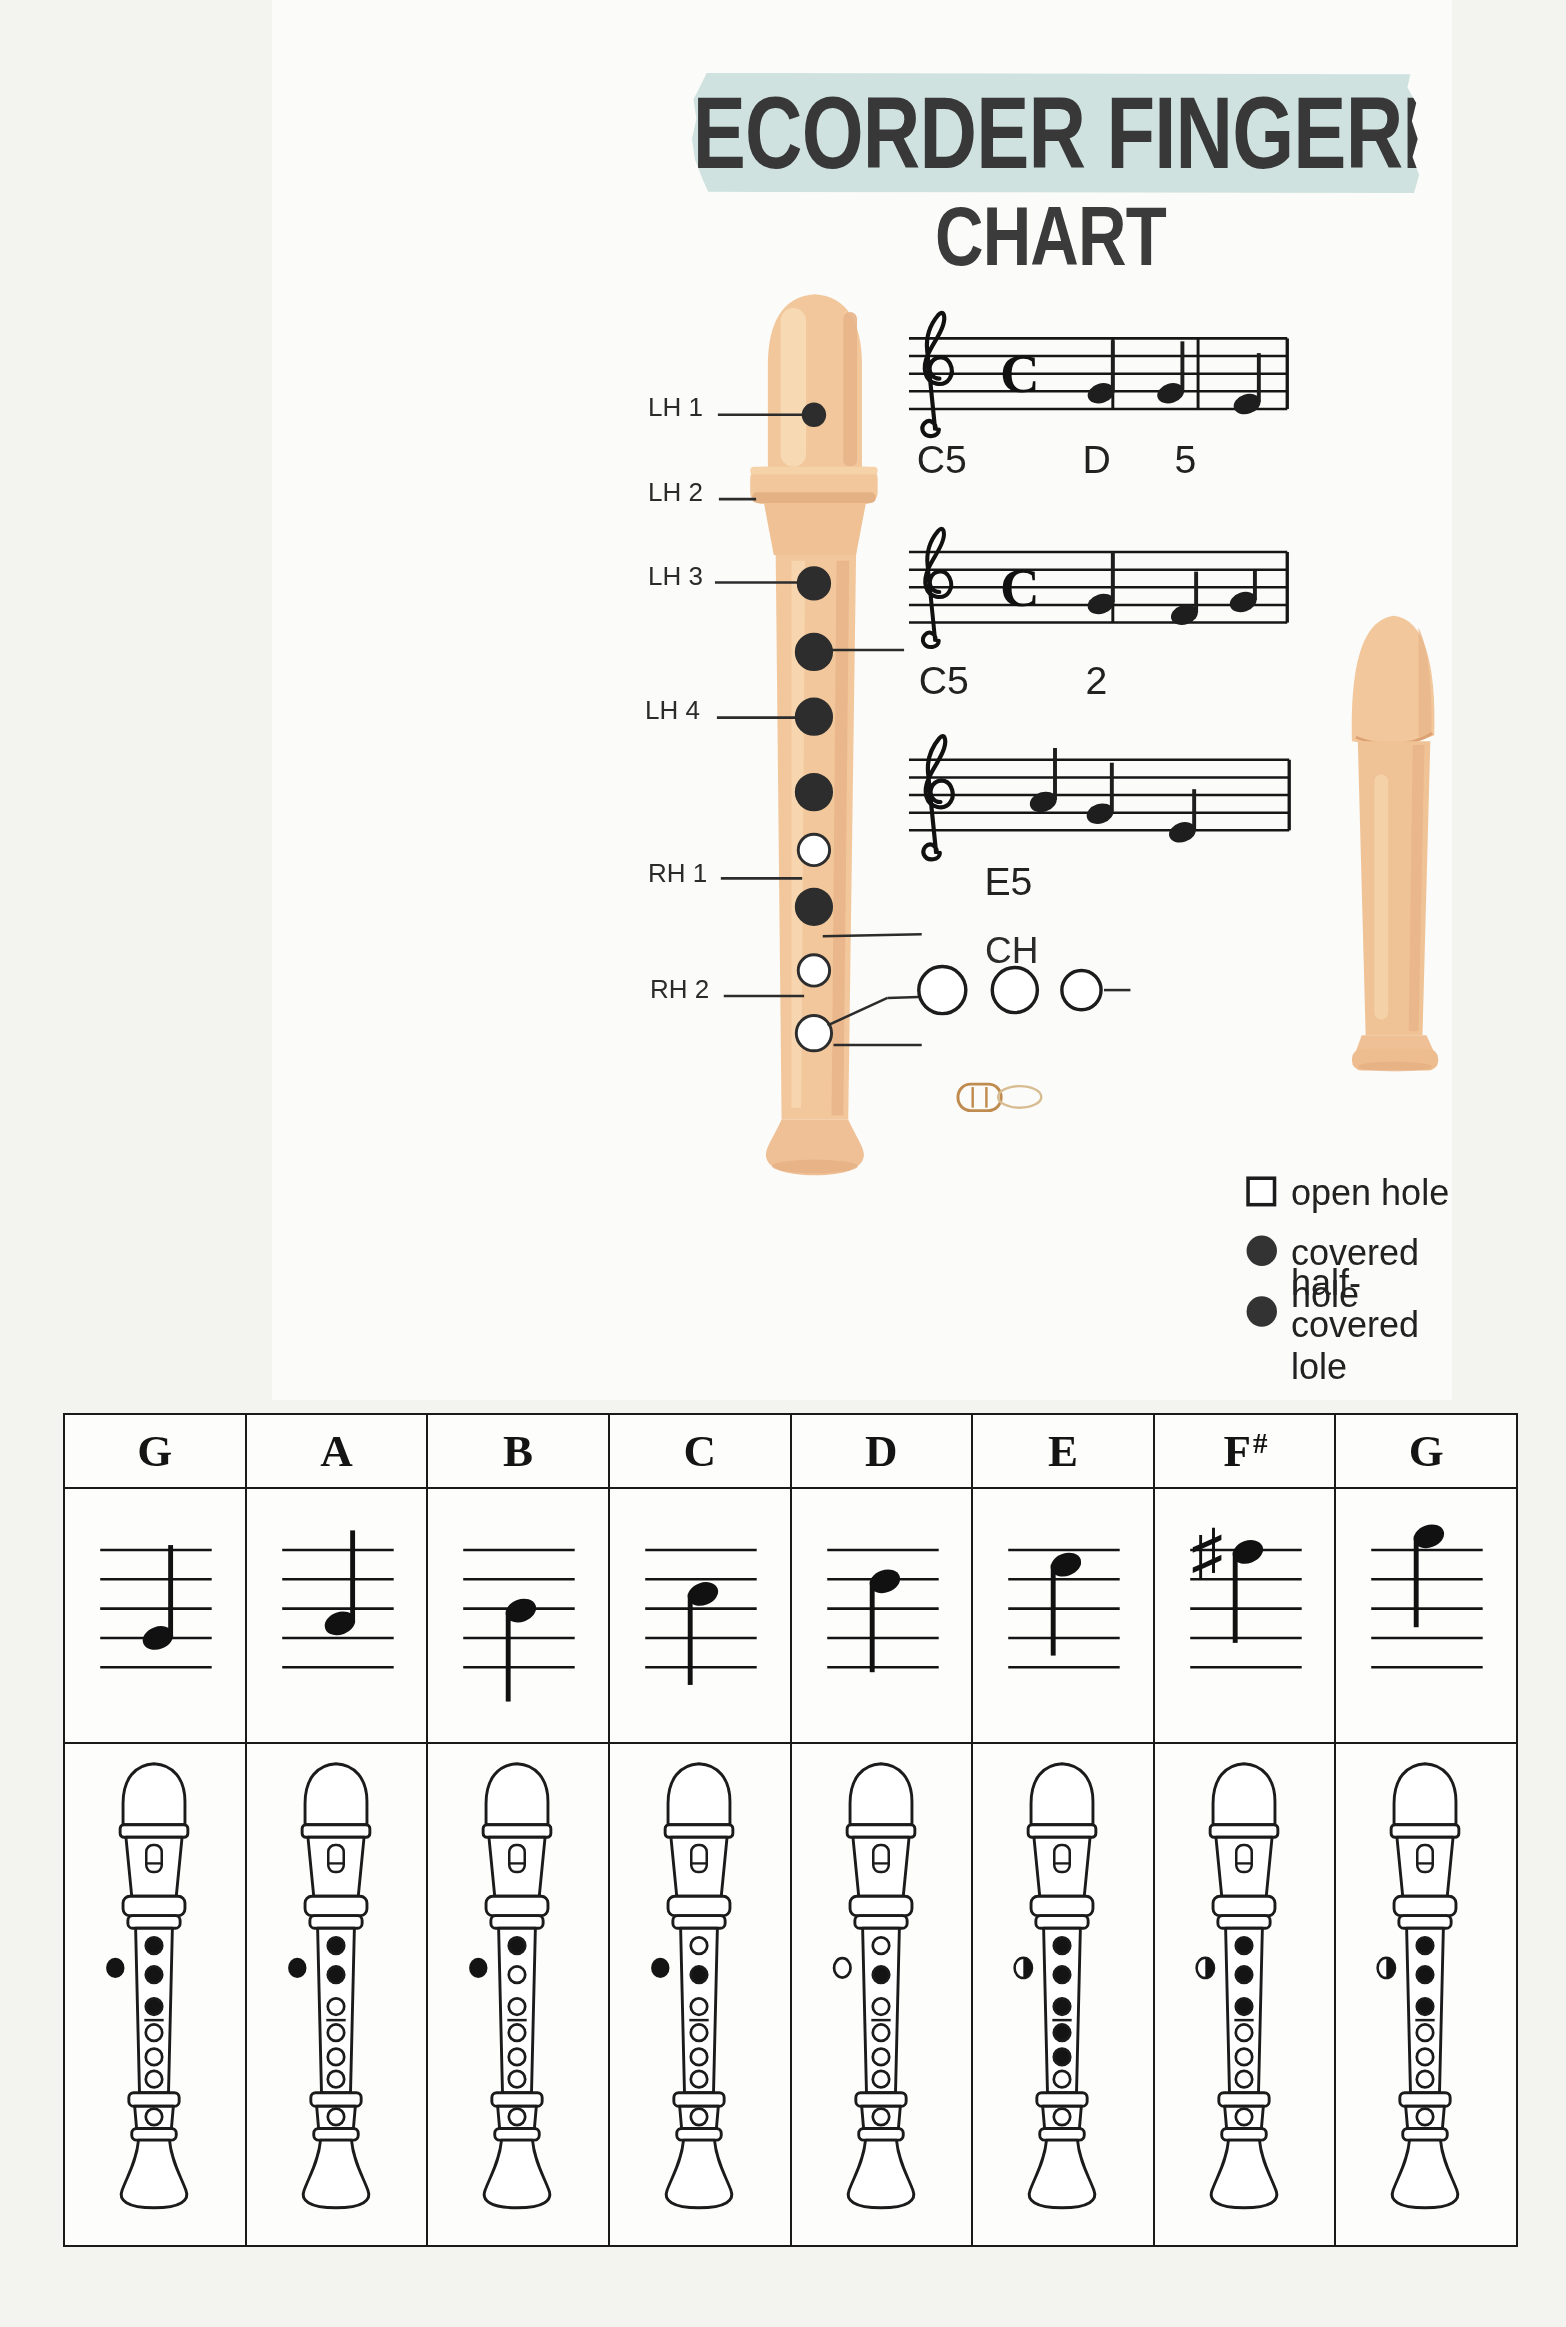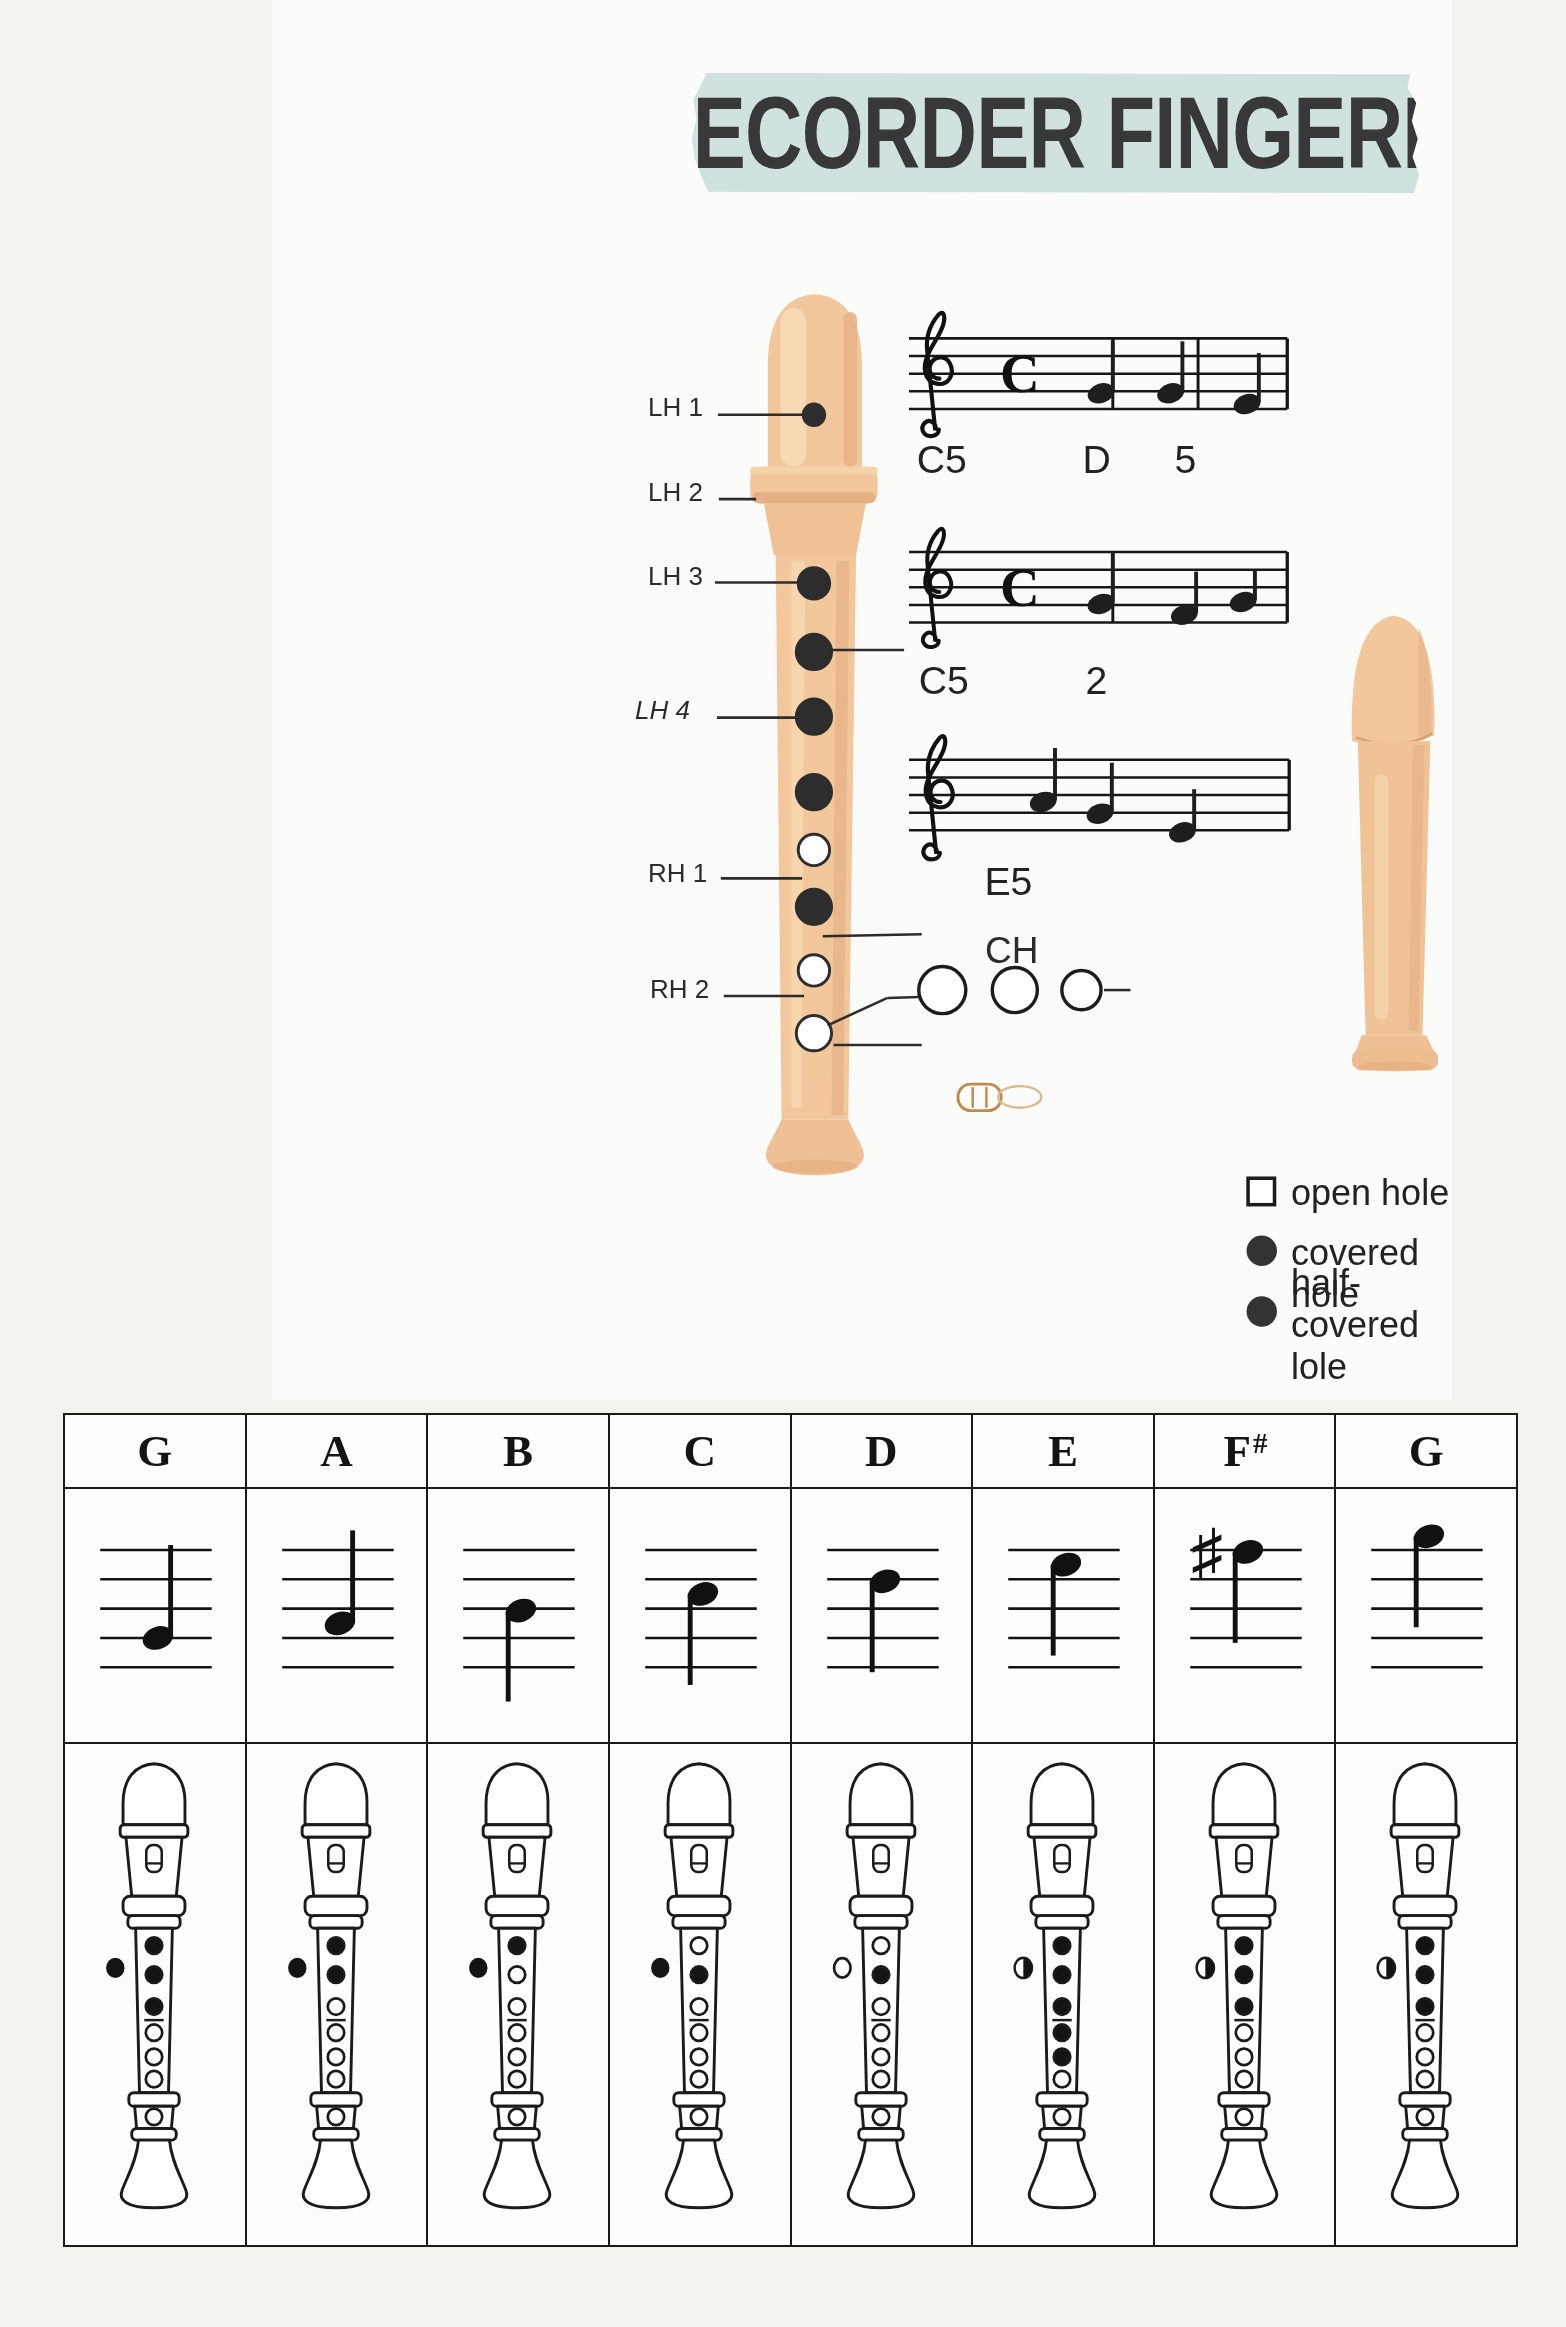--- a/index.html
+++ b/index.html
@@ -53,20 +53,23 @@
   }
   .th sup{font-size:29px;position:relative;top:-7.8px;left:2px;}
 </style>
 </head>
 <body>
 
 <div id="poster-panel">
 
   <div id="title-band">
     <span class="t">RECORDER FINGERIN</span>
+  </div>
+  <div id="subtitle">
+    <span class="t">CHART</span>
   </div>
 
   <svg id="top-svg" width="1566" height="1400" viewBox="0 0 1598 1428" xmlns="http://www.w3.org/2000/svg">
 
     <g>
       <path d="M506,482 L506,372 C506,328 522,302 554,300 C586,302 602,328 602,372 L602,482 Z" fill="#F2C79B"></path>
       <rect x="519" y="314" width="26" height="162" rx="13" fill="#F8DCB9" opacity="0.85"></rect>
       <rect x="583" y="318" width="14" height="158" rx="7" fill="#E7B488" opacity="0.9"></rect>
       <rect x="488" y="476" width="130" height="38" rx="12" fill="#F2C79B"></rect>
       <rect x="488" y="476" width="130" height="8" rx="4" fill="#F6D2A8"></rect>
@@ -191,21 +194,21 @@
         <rect x="996" y="1202" width="27" height="27" fill="#fff" stroke="#1c1c1c" stroke-width="3.6"></rect>
         <circle cx="1010" cy="1276" r="15.5" fill="#333"></circle>
         <circle cx="1010" cy="1338" r="15.5" fill="#333"></circle>
       </g>
   </svg>
 
   <div id="finger-labels">
       <div class="flabel" style="left: 376px; top: 392px;">LH 1</div>
       <div class="flabel" style="left: 376px; top: 477px;">LH 2</div>
       <div class="flabel" style="left: 376px; top: 561px;">LH 3</div>
-      <div class="flabel" style="left: 363px; top: 695px; font-style: italic;">LH 4</div>
+      <div class="flabel" style="left: 373px; top: 695px;">LH 4</div>
       <div class="flabel" style="left: 376px; top: 858px;">RH 1</div>
       <div class="flabel" style="left: 378px; top: 974px;">RH 2</div>
     </div>
   <div id="ch-label" style="left:713px;top:894px;margin-top:36px;">CH</div>
   <div id="legend-text">
       <div class="legend-item" style="left: 1019px; top: 1172px; text-align: right;">open hole</div>
       <div class="legend-item" style="left: 1019px; top: 1232px;">covered hole</div>
       <div class="legend-item" style="left: 1019px; top: 1262px;">half-covered lole</div>
     </div>
 </div>

